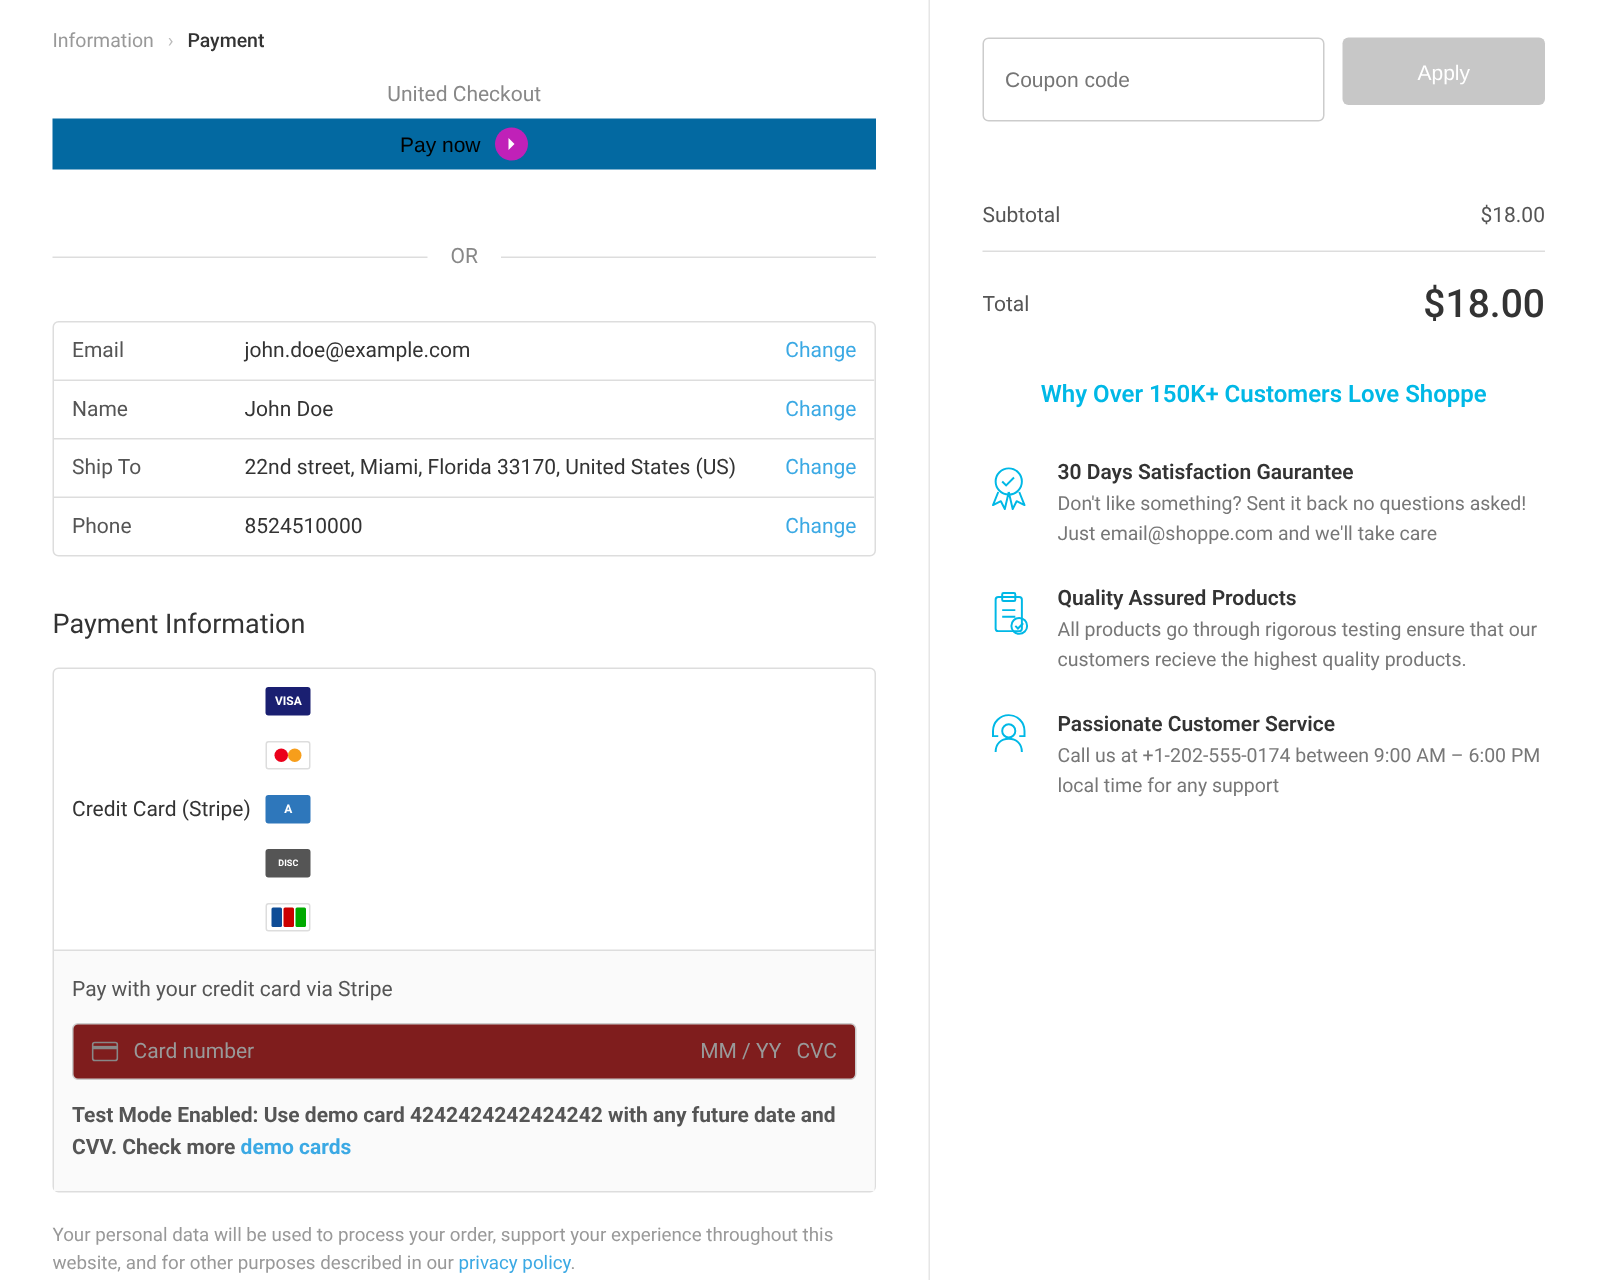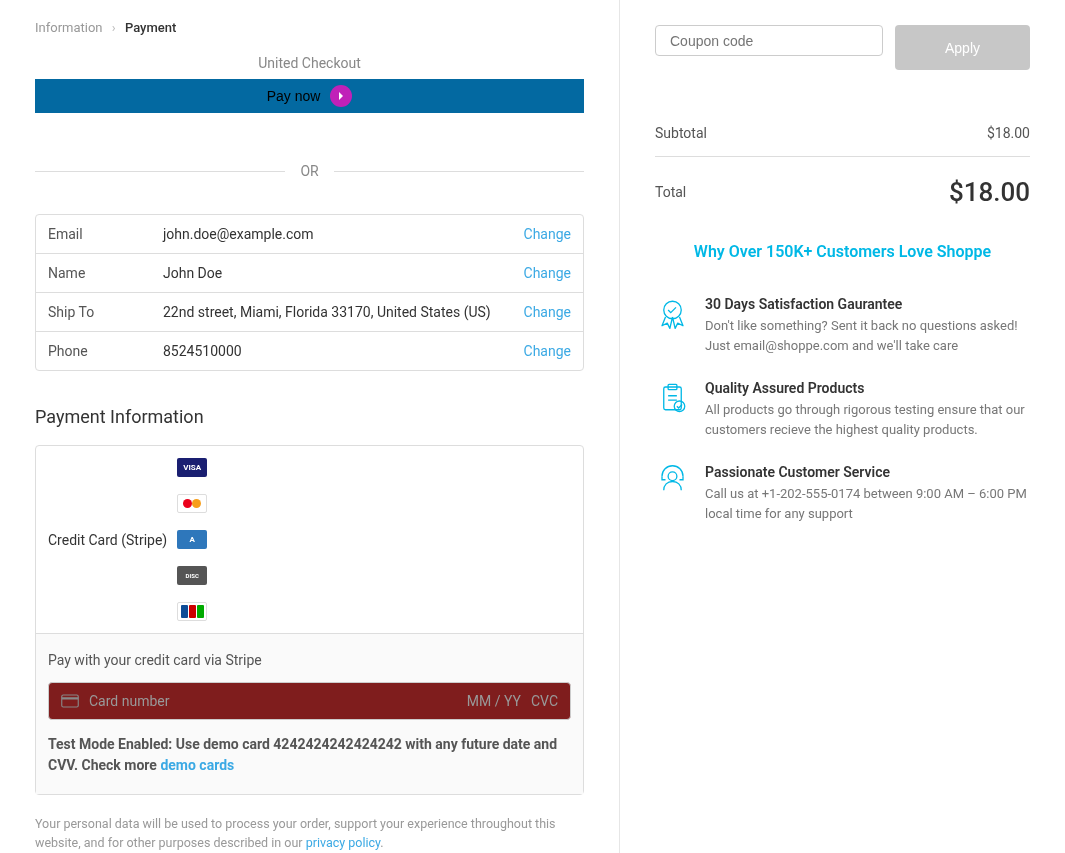--- a/index.html
+++ b/index.html
@@ -77,21 +77,21 @@
     color:#fff; font-size:19px; font-weight:bold; cursor:pointer;
     display:flex; align-items:center; justify-content:center; gap:12px;
   }
   .place-order-btn svg { width:14px; height:16px; fill:#fff; }
 
   .return-link { text-align:center; margin-top:10px; }
   .return-link a { color:#3ba9e4; text-decoration:none; font-size:14px; }
 
   
   .coupon-row { display:flex; gap:12px; margin-bottom:40px; }
-  .coupon-input { flex:1; height:31px; border:1px solid #ccc; border-radius:4px; padding:0 14px; font-size:14px; color:#888; }
+  .coupon-input { flex:1; height:56px; border:1px solid #ccc; border-radius:4px; padding:0 14px; font-size:14px; color:#888; }
   .apply-btn { width:135px; height:45px; background:#c7c7c7; border:none; border-radius:4px; color:#fff; font-size:14px; cursor:pointer; }
 
   .summary-row { display:flex; justify-content:space-between; padding:15px 0; color:#555; font-size:14px; }
   .summary-divider { height:1px; background:#ddd; }
   .total-row { display:flex; justify-content:space-between; align-items:center; padding:20px 0 15px; }
   .total-row .lbl { color:#555; font-size:14px; }
   .total-row .val { color:#333; font-size:26px; font-weight:500; }
 
   .trust-title { text-align:center; color:#00b8e6; font-size:16px; font-weight:600; margin:20px 0 35px; }
   .trust-item { display:flex; gap:15px; margin-bottom:25px; }

